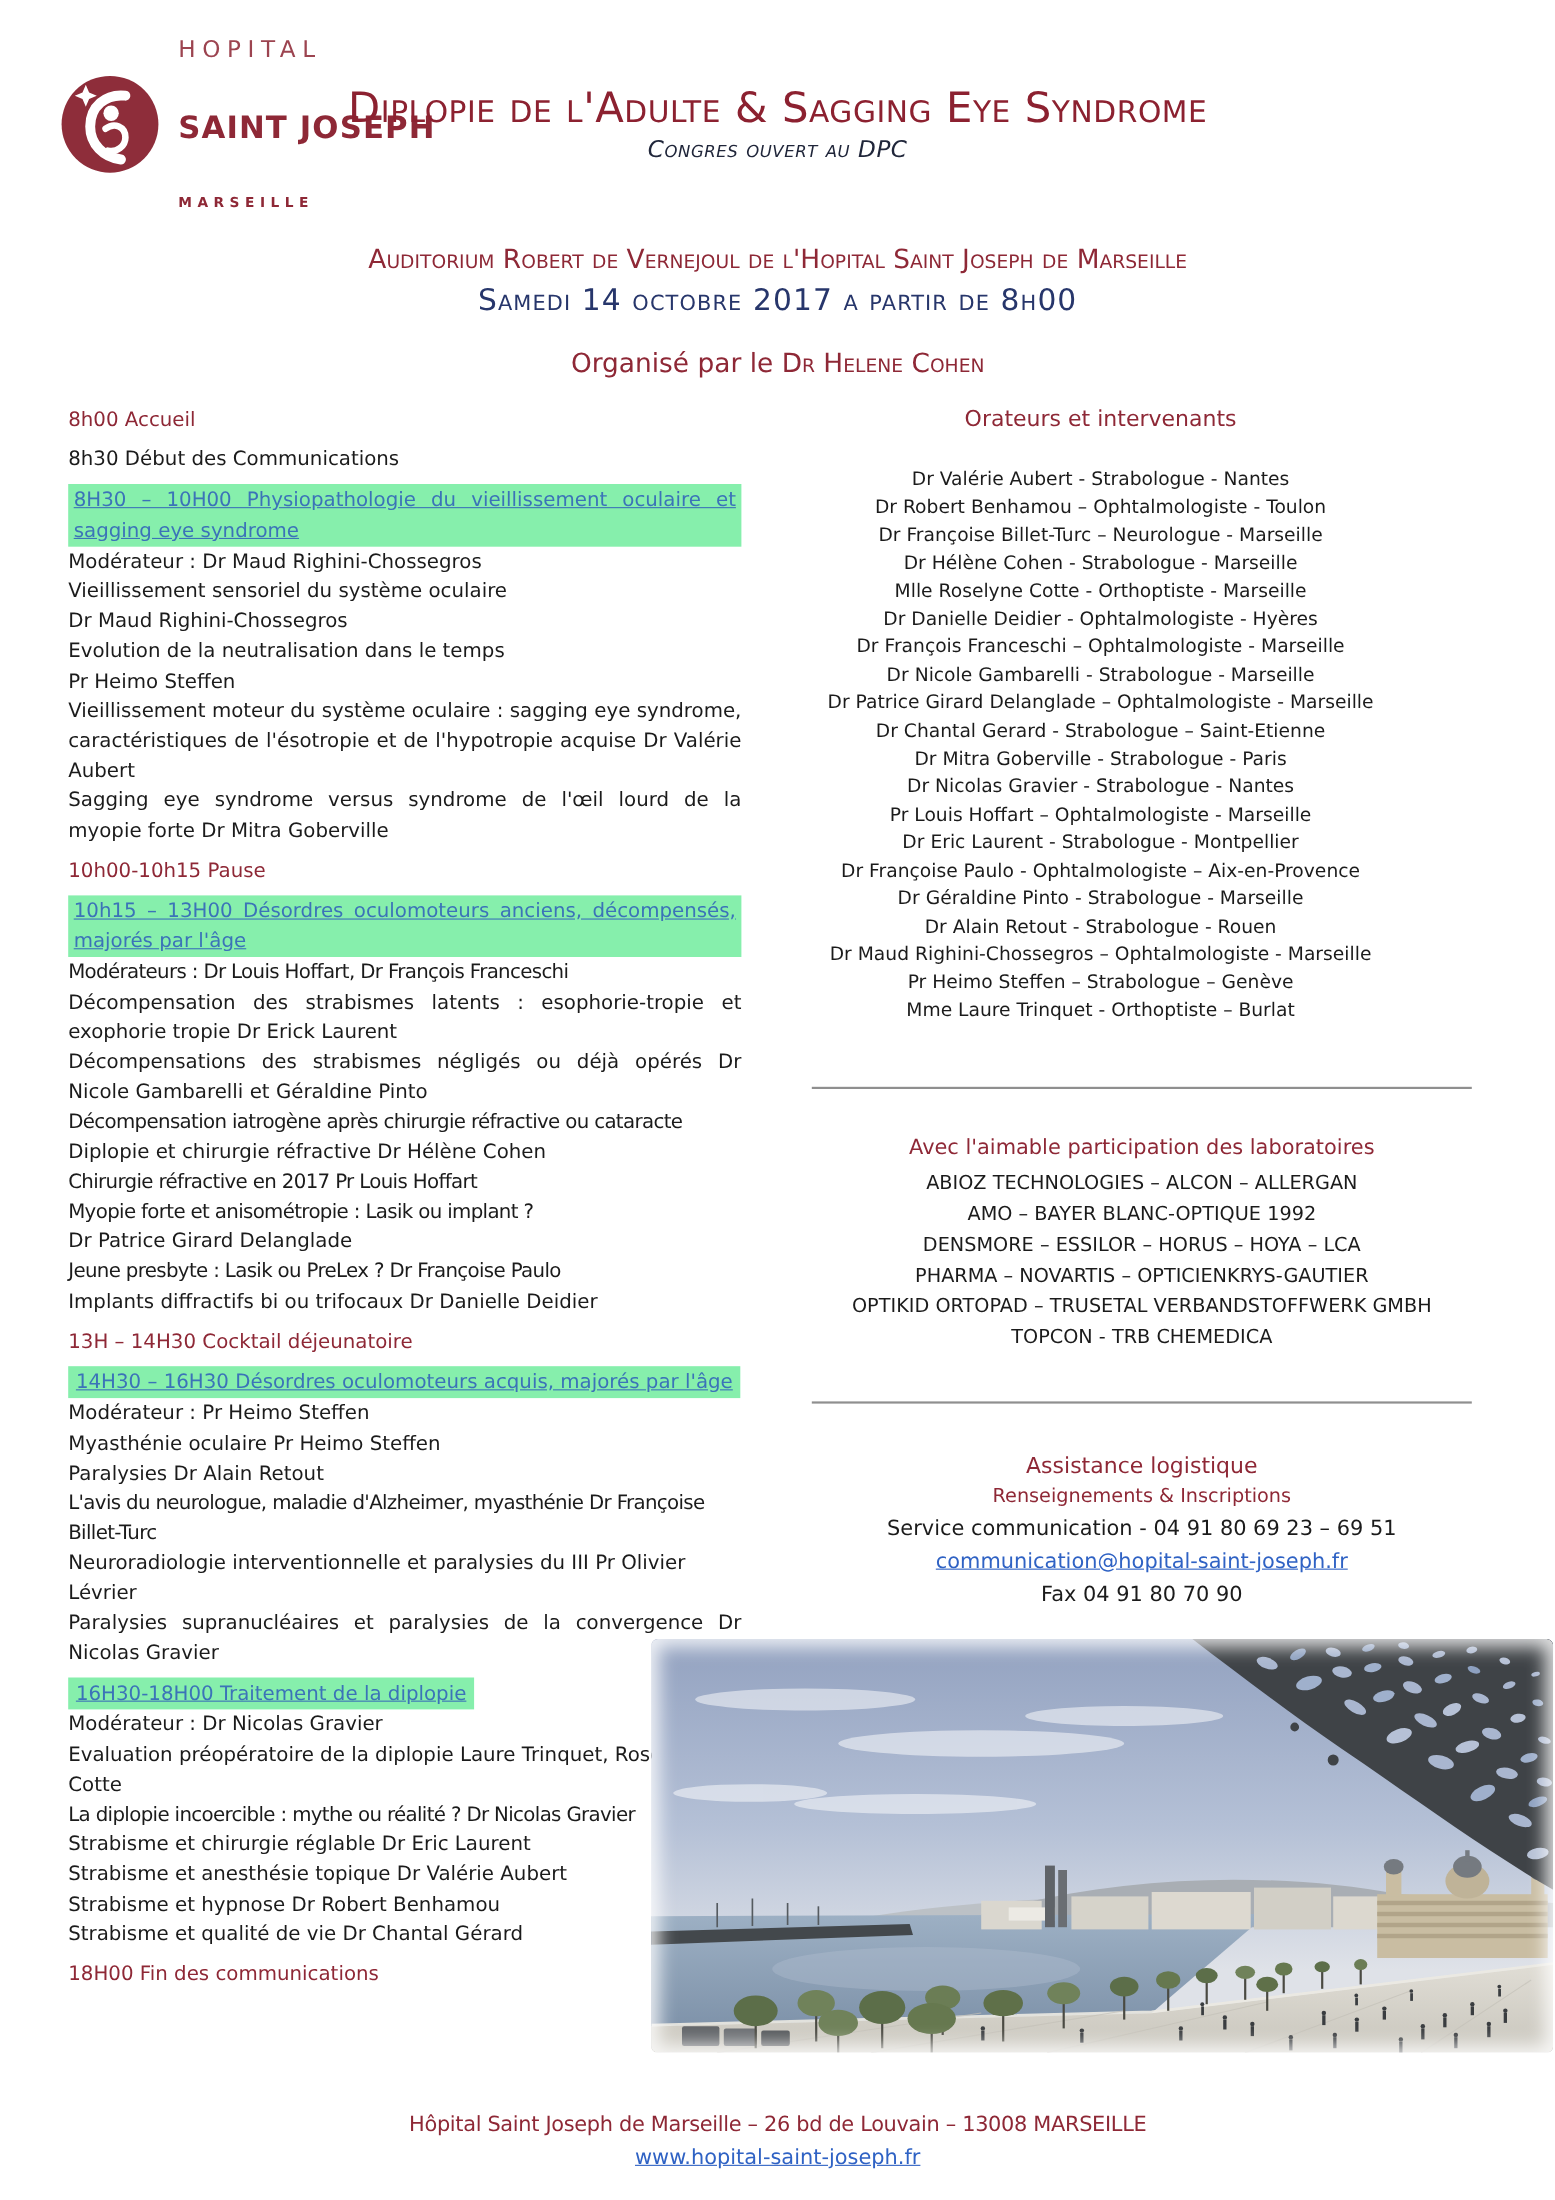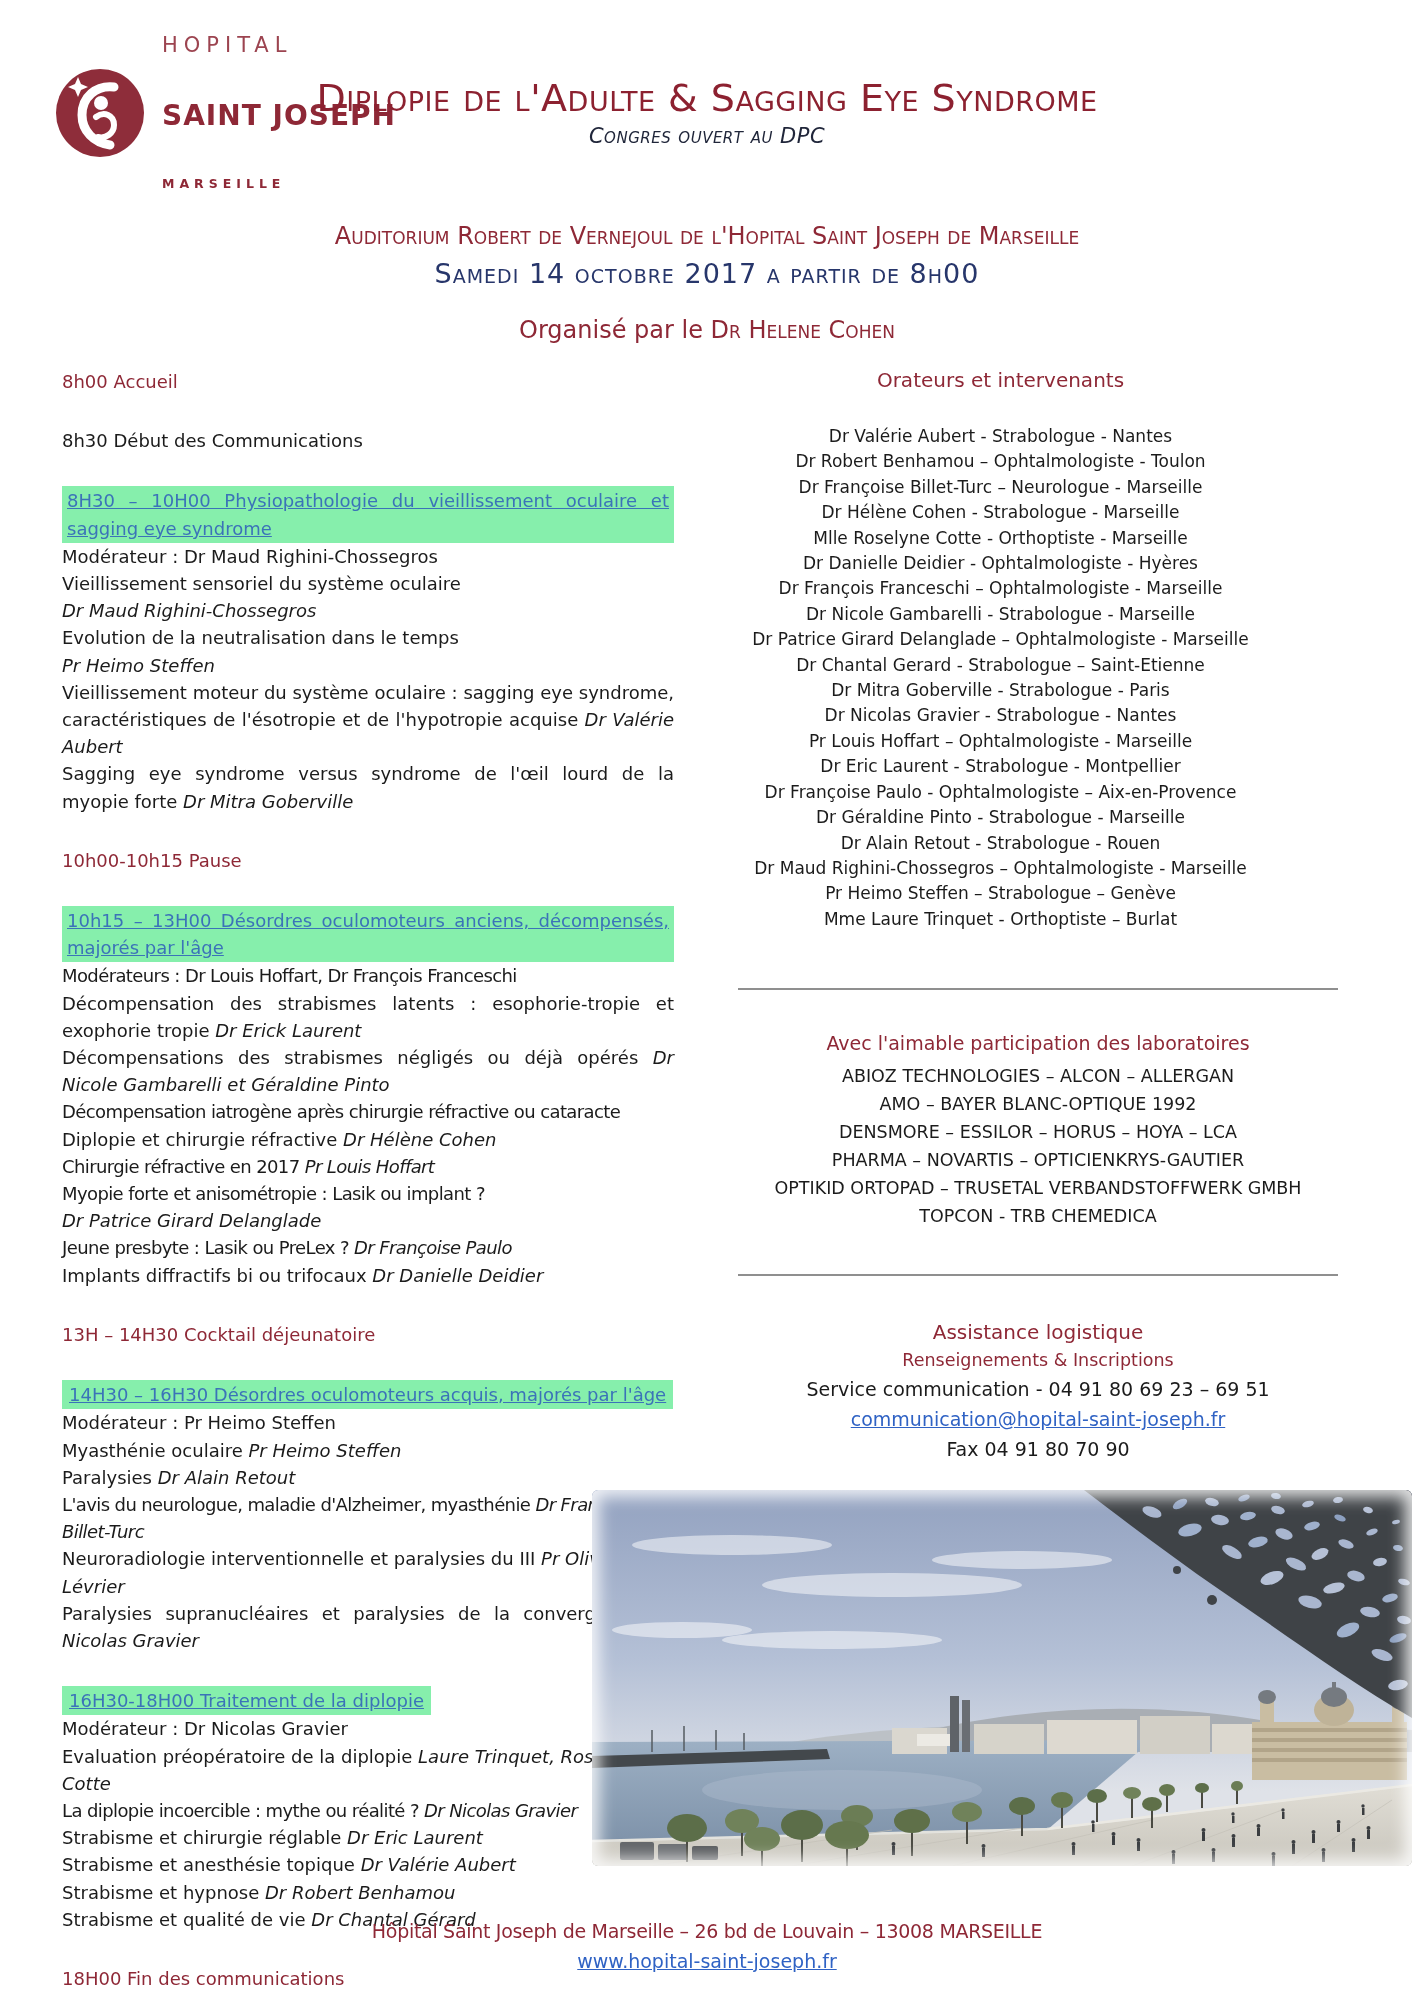--- a/index.html
+++ b/index.html
@@ -19,23 +19,23 @@
   .subtitle{top:124px;font-size:21px;font-style:italic;font-variant:small-caps;color:#20263a;letter-spacing:.5px;}
   .venue{top:222px;font-size:24px;color:#8e2836;font-variant:small-caps;}
   .date{top:258px;font-size:27px;color:#27366b;font-variant:small-caps;letter-spacing:1px;}
   .organizer{top:316px;font-size:24px;color:#8e2836;}
   .organizer .sc{font-variant:small-caps;}
 
   
   .left-col{position:absolute;left:62px;top:368px;width:612px;font-size:18px;line-height:27.2px;}
   .sl{margin:0;}
   .sl.just{text-align:justify;}
-  .sl.gap{margin-top:32px;}
+  .sl.gap{margin-top:9px;}
   .sl.cond{letter-spacing:-.6px;}
-  .it{font-style:italic;}
+  .it{}
   .sl-red{color:#8e2836;}
   .sl-session{color:#3b73b8;background:#86efac;text-decoration:underline;}
   .session-block{display:block;padding:1px 5px;text-align:justify;}
   .session-wide{display:inline-block;white-space:nowrap;padding:1px 7px;}
   .session-fit{display:inline-block;padding:1px 7px;}
 
   
   .right-col{position:absolute;left:628px;top:368px;width:745px;text-align:center;}
   .speakers-heading{font-size:20px;color:#8e2836;margin:0 0 32px 0;font-weight:normal;}
   .speaker{font-size:17px;line-height:25.4px;}

